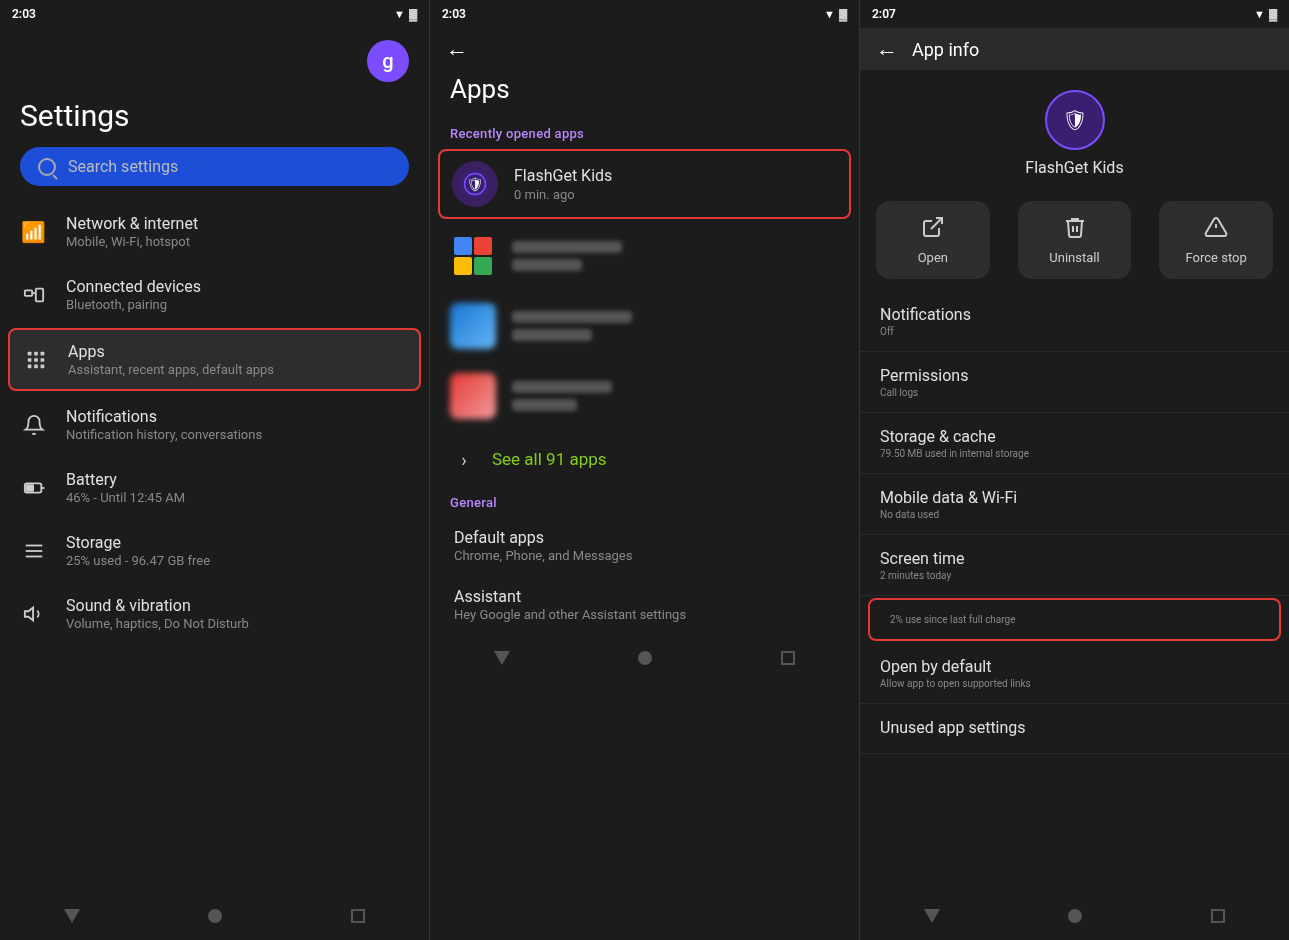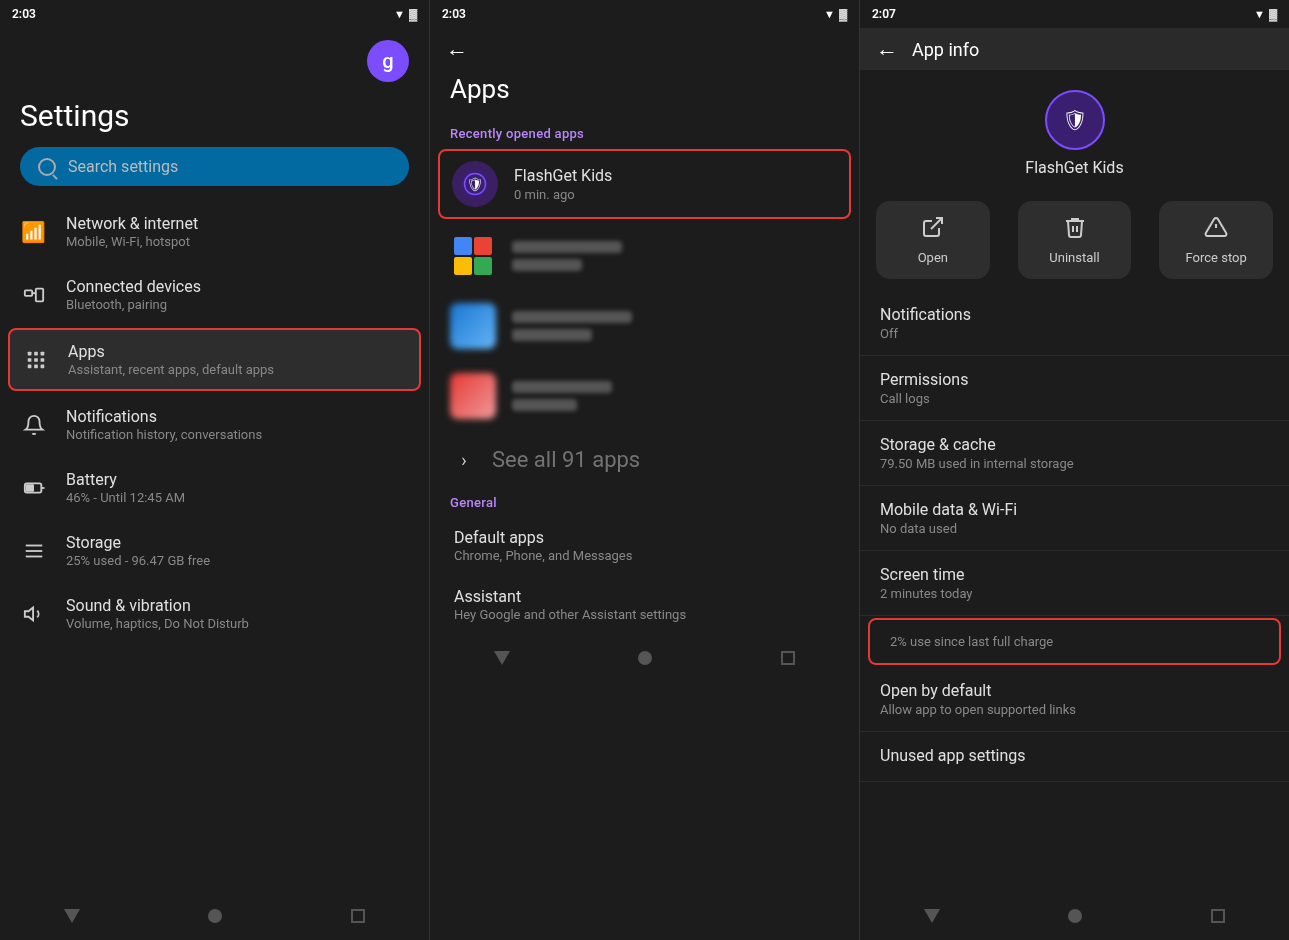--- a/index.html
+++ b/index.html
@@ -56,21 +56,21 @@
       margin-bottom: 4px;
     }
     .settings-title {
       color: #fff;
       font-size: 30px;
       font-weight: 400;
       padding: 4px 0 14px 20px;
     }
     .search-bar {
       margin: 0 20px 14px 20px;
-      background: #0369a1;
+      background: #1d4ed8;
       border-radius: 28px;
       display: flex;
       align-items: flex-end;
       padding: 10px 18px;
       gap: 12px;
     }
     .search-icon-shape {
       width: 18px; height: 18px;
       border: 2px solid #aaa;
       border-radius: 50%;
@@ -219,22 +219,22 @@
       padding: 14px 20px;
       cursor: pointer;
     }
     .see-all-chevron {
       width: 28px; height: 28px;
       display: flex; align-items: center; justify-content: center;
       color: #ccc;
       font-size: 18px;
     }
     .see-all-label {
-      color: #737373;
-      font-size: 22px;
+      color: #84cc16;
+      font-size: 17px;
     }
 
     .blurred-row {
       display: flex;
       flex-direction: column;
       gap: 6px;
     }
     .blurred-line {
       height: 12px;
       border-radius: 4px;
@@ -332,21 +332,21 @@
       margin: 2px 8px;
     }
     .info-item-label {
       color: #e0e0e0;
       font-size: 16px;
       font-weight: 400;
       margin-bottom: 2px;
     }
     .info-item-value {
       color: #888;
-      font-size: 13px;
+      font-size: 10px;
     }
 
     
     ::-webkit-scrollbar { display: none; }
 
     .blurred-app-icon-blue {
       width: 46px; height: 46px;
       border-radius: 8px;
       background: linear-gradient(135deg, #1976d2, #64b5f6);
       filter: blur(3px);

